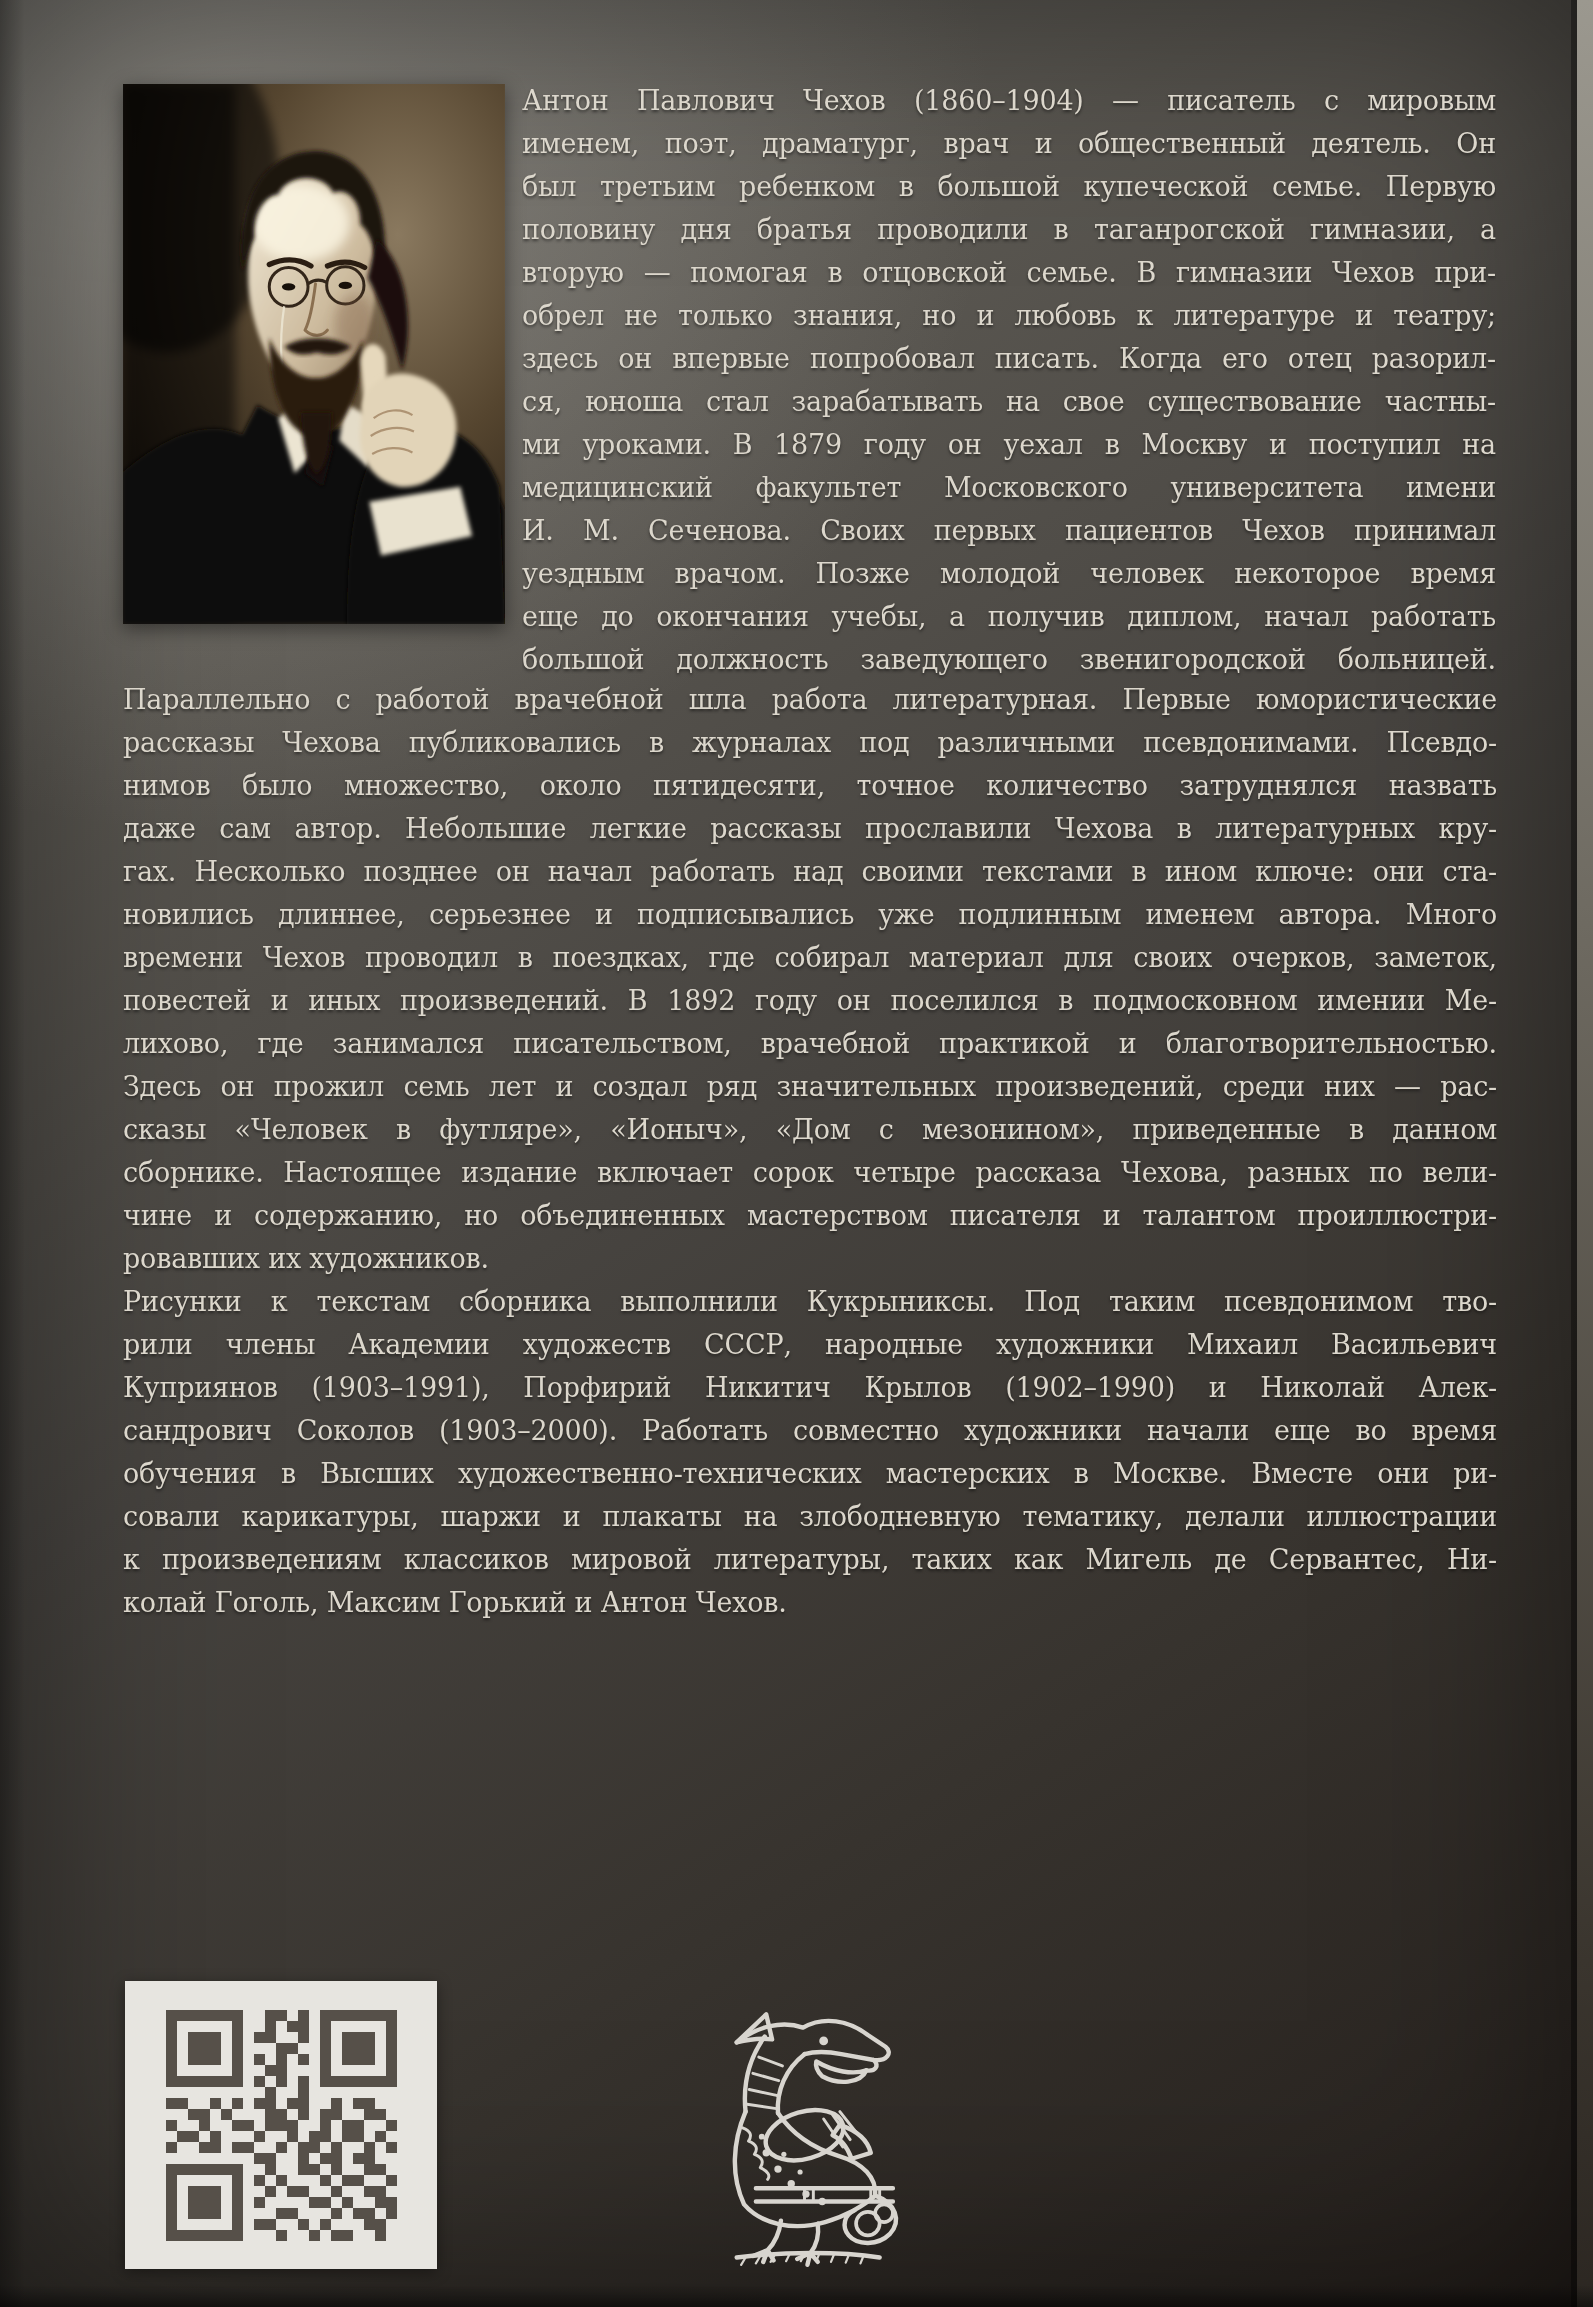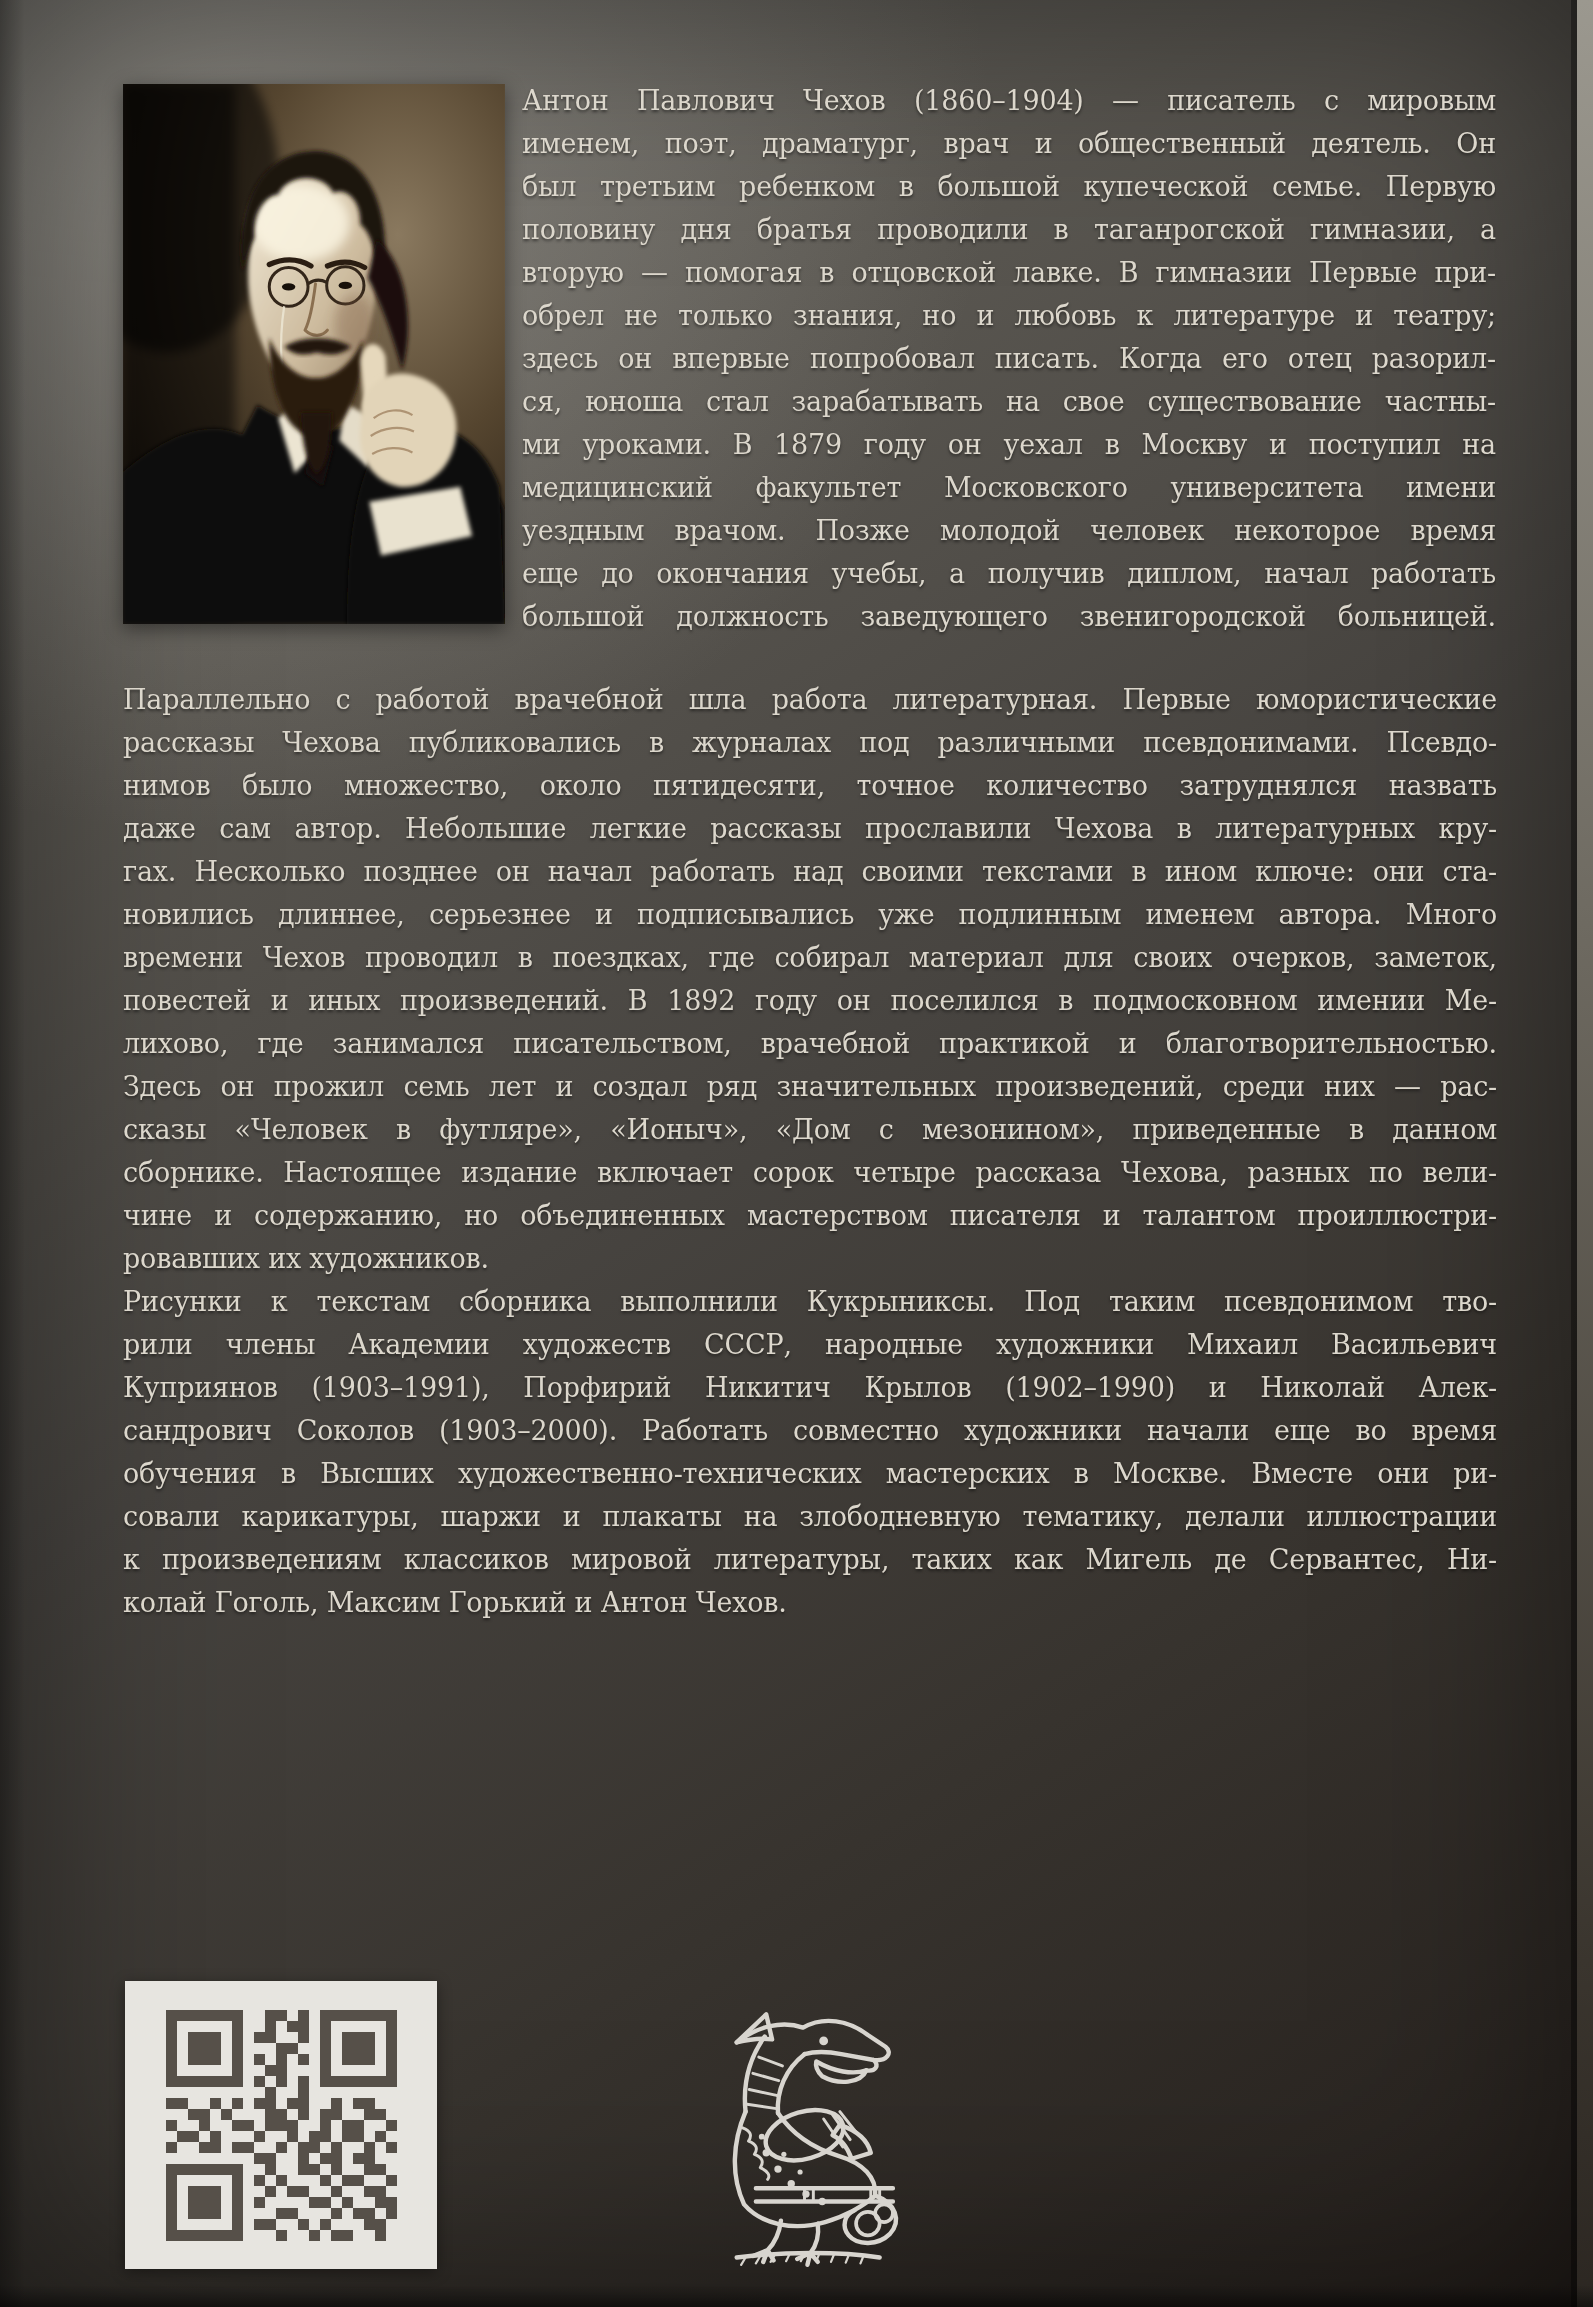--- a/index.html
+++ b/index.html
@@ -121,26 +121,27 @@
       <path d="M336,448 C352,436 372,434 388,444 M332,472 C350,460 372,458 390,466 M334,496 C352,486 372,486 388,494" stroke="rgba(140,105,70,0.6)" stroke-width="3" fill="none"></path>
       <path d="M330,560 L452,540 L468,606 L346,632 Z" fill="#e9e2cf" filter="url(#soft)"></path>
     </svg>
   </div>
 
   <div class="textblock tb-author" id="author-lines">
       <div class="tline">Антон Павлович Чехов (1860–1904) — писатель с мировым</div>
       <div class="tline">именем, поэт, драматург, врач и общественный деятель. Он</div>
       <div class="tline">был третьим ребенком в большой купеческой семье. Первую</div>
       <div class="tline">половину дня братья проводили в таганрогской гимназии, а</div>
-      <div class="tline">вторую — помогая в отцовской лавке. В гимназии Первые при-</div>
+      <div class="tline">вторую — помогая в отцовской семье. В гимназии Чехов при-</div>
       <div class="tline">обрел не только знания, но и любовь к литературе и театру;</div>
       <div class="tline">здесь он впервые попробовал писать. Когда его отец разорил-</div>
       <div class="tline">ся, юноша стал зарабатывать на свое существование частны-</div>
       <div class="tline">ми уроками. В 1879 году он уехал в Москву и поступил на</div>
       <div class="tline">медицинский факультет Московского университета имени</div>
+      <div class="tline">И. М. Сеченова. Своих первых пациентов Чехов принимал</div>
       <div class="tline">уездным врачом. Позже молодой человек некоторое время</div>
       <div class="tline">еще до окончания учебы, а получив диплом, начал работать</div>
       <div class="tline">большой должность заведующего звенигородской больницей.</div>
     </div>
 
   <div class="textblock tb-book" id="book-lines">
       <div class="tline">Параллельно с работой врачебной шла работа литературная. Первые юмористические</div>
       <div class="tline">рассказы Чехова публиковались в журналах под различными псевдонимами. Псевдо-</div>
       <div class="tline">нимов было множество, около пятидесяти, точное количество затруднялся назвать</div>
       <div class="tline">даже сам автор. Небольшие легкие рассказы прославили Чехова в литературных кру-</div>

